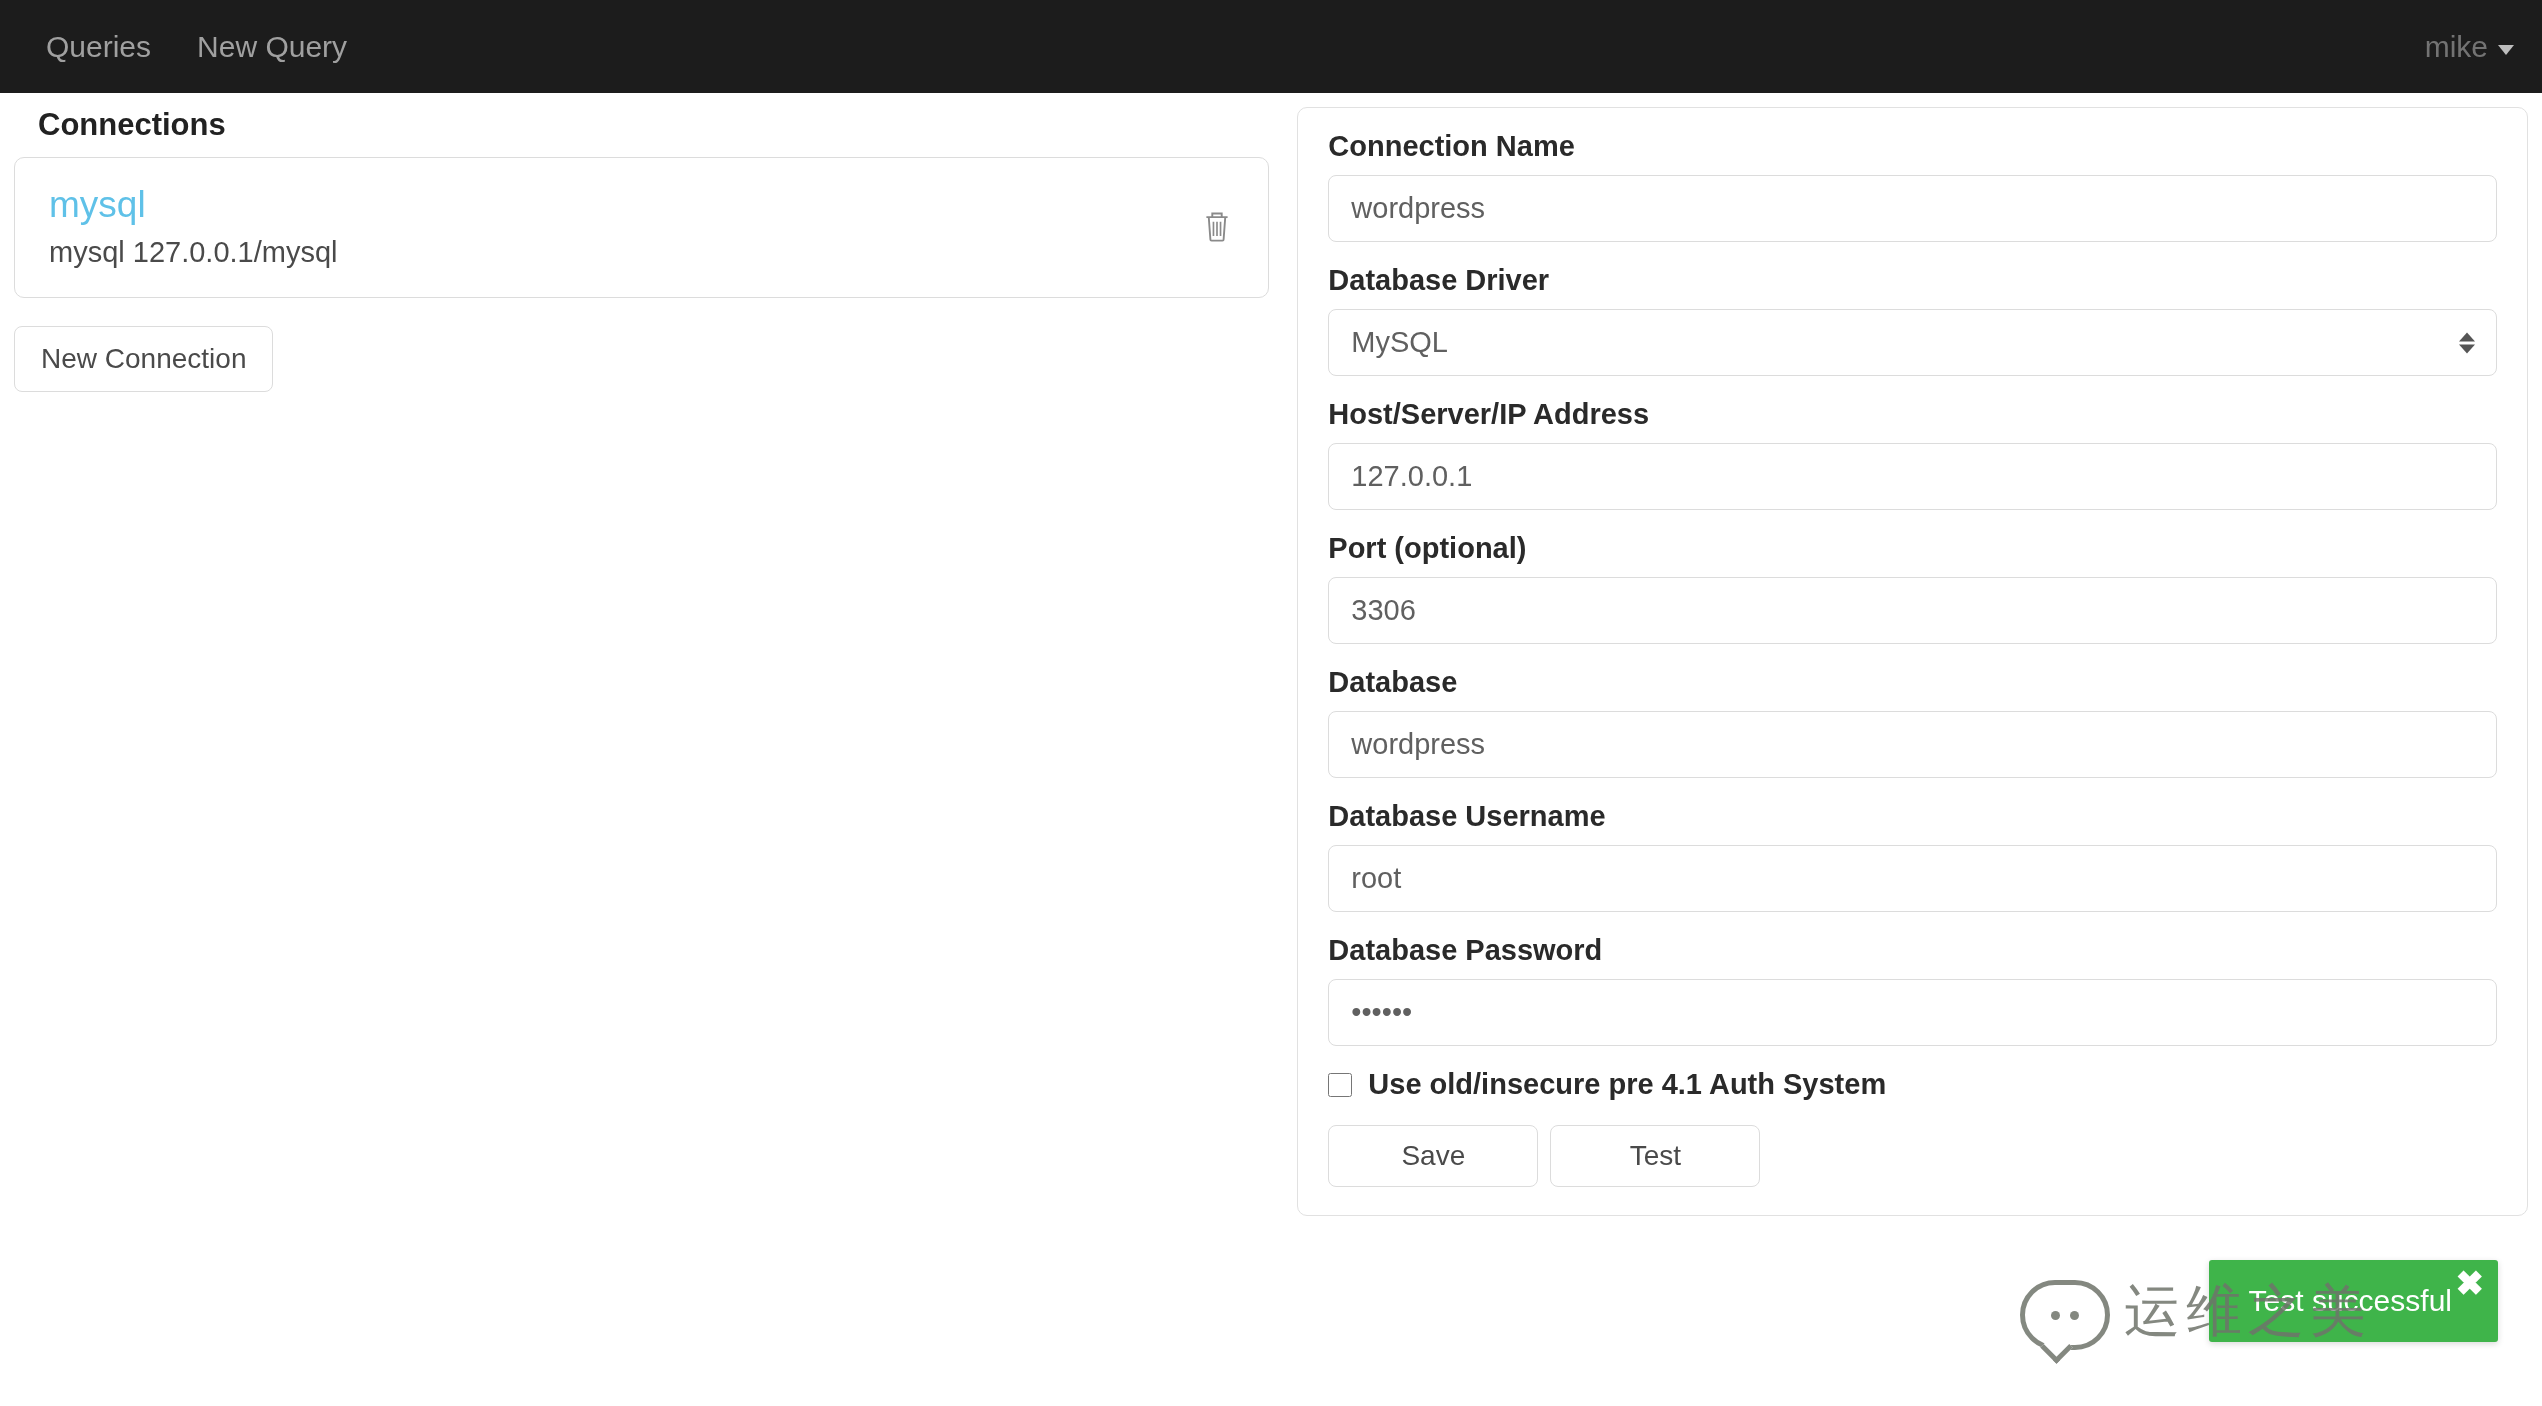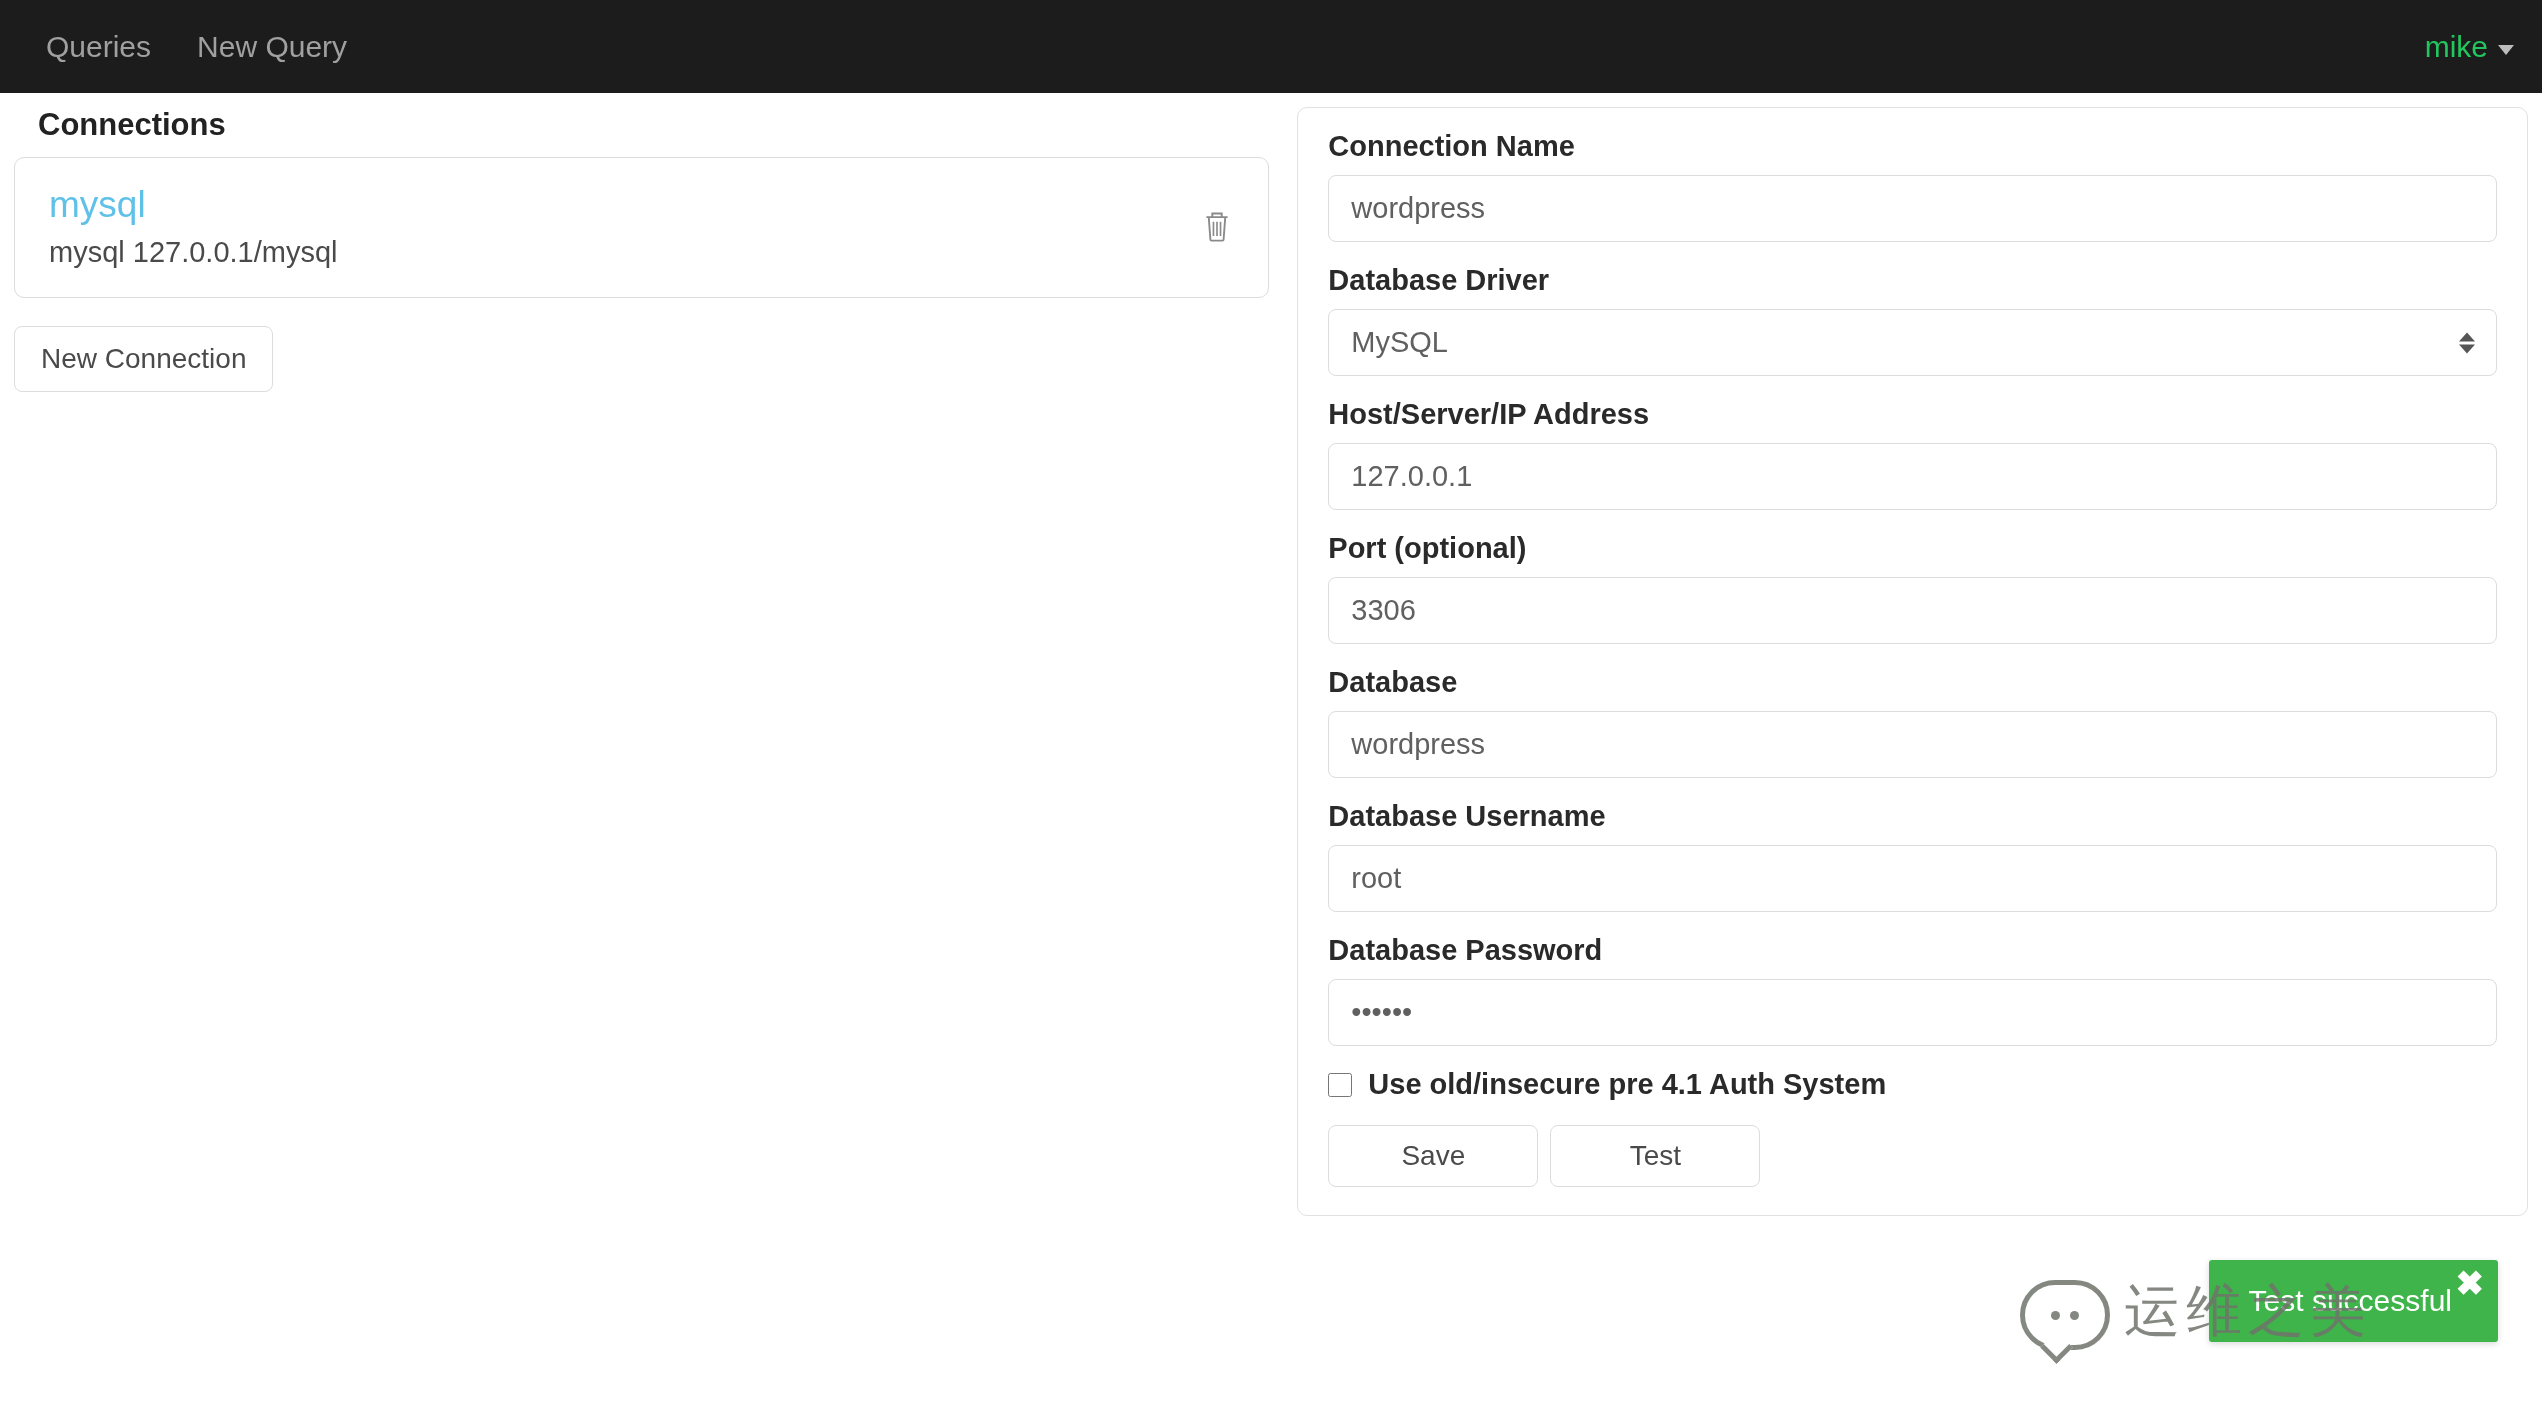--- a/index.html
+++ b/index.html
@@ -19,21 +19,21 @@
     padding: 0 28px 0 46px;
   }
   .nav-left { display: flex; gap: 46px; align-items: center; }
   .nav-link {
     color: #a0a0a0;
     font-size: 30px;
     cursor: pointer;
     font-weight: 400;
   }
   .nav-user {
-    color: #22c55e;
+    color: #737373;
     font-size: 30px;
     display: flex;
     align-items: center;
     gap: 10px;
     cursor: pointer;
   }
   .caret-down {
     width: 0; height: 0;
     border-left: 8px solid transparent;
     border-right: 8px solid transparent;

